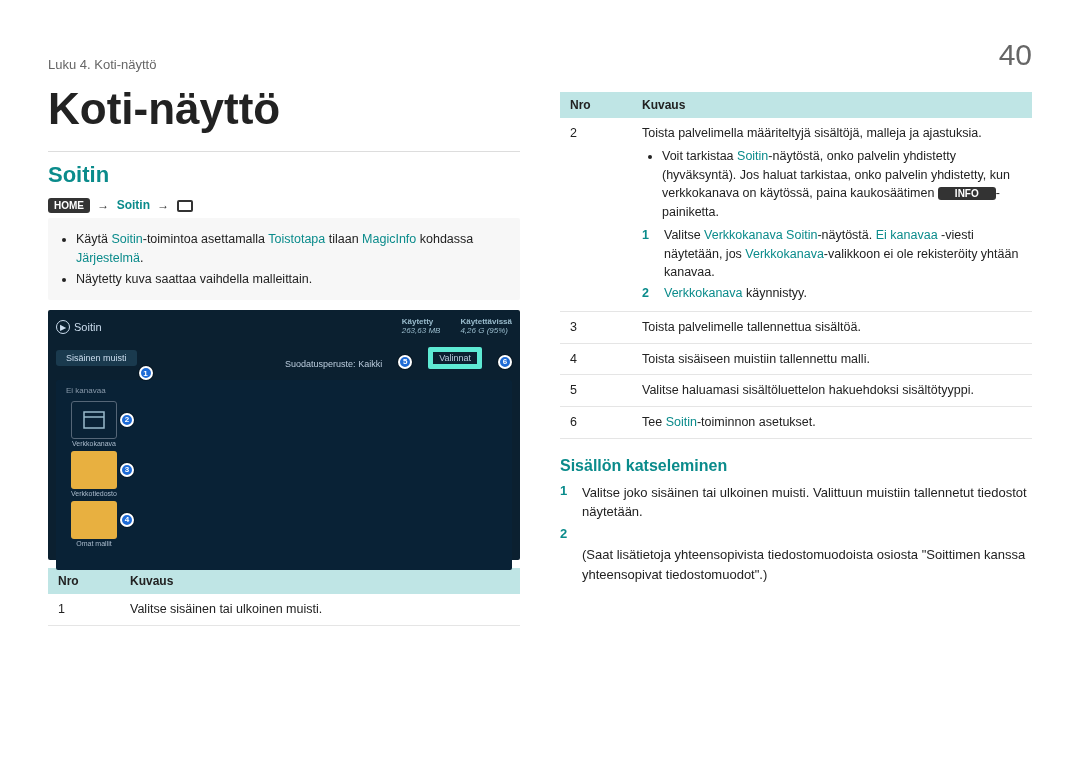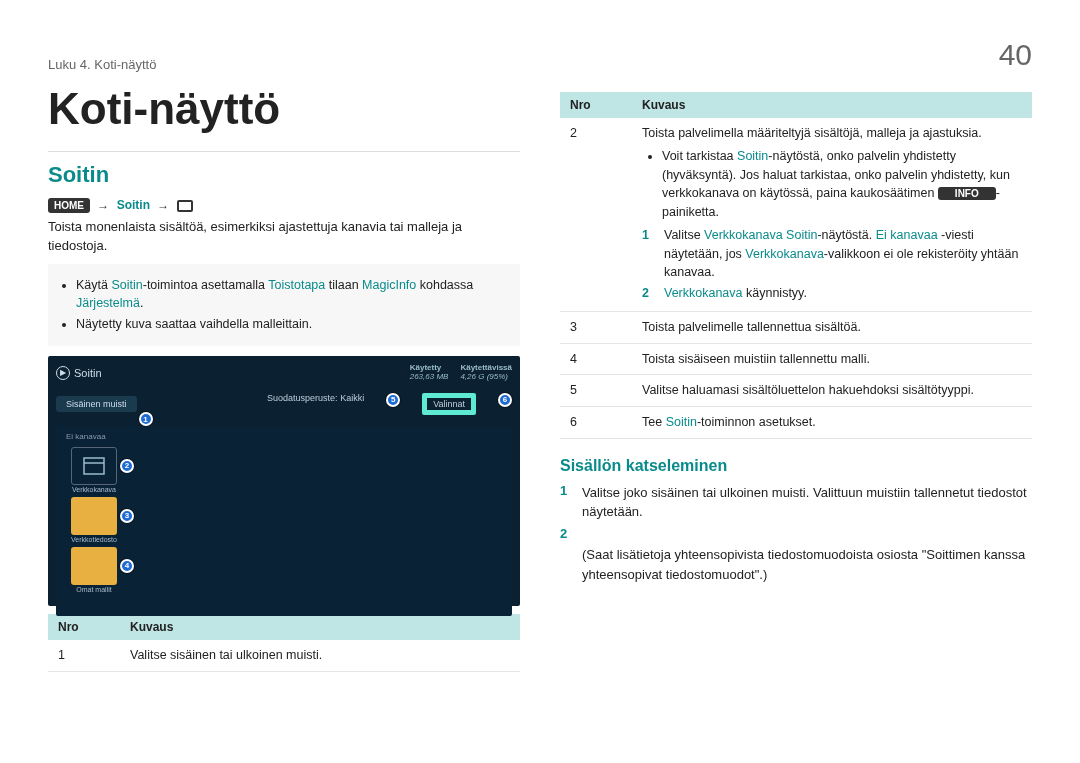--- a/index.html
+++ b/index.html
@@ -21,25 +21,25 @@
   .bc-icon{display:inline-block;width:16px;height:12px;border:2px solid #333;border-radius:2px;vertical-align:middle;}
   p.lead{font-size:13px;margin:6px 0 8px;line-height:1.45;}
   .notebox{background:#f7f7f7;padding:10px 12px 10px 20px;border-radius:2px;margin:6px 0 10px;}
   .notebox li{font-size:12.5px;line-height:1.5;margin:2px 0;list-style:disc;margin-left:0;}
   .notebox ul{padding-left:8px;}
   .teal{color:#0a8b8b;}
   .screenshot{background:#0b2030;border-radius:2px;height:250px;position:relative;font-size:10px;color:#fff;padding:8px;}
   .ss-top{display:flex;gap:6px;align-items:center;color:#cde;font-size:11px;margin-bottom:4px;justify-content:space-between;}
   .ss-title{display:flex;align-items:center;gap:4px;}
   .ss-play{display:inline-flex;width:14px;height:14px;border:1px solid #cde;border-radius:50%;align-items:center;justify-content:center;font-size:8px;}
-  .ss-meta{display:flex;gap:12px;font-size:8px;color:#9bc;}
+  .ss-meta{display:flex;gap:20px;font-size:8px;color:#9bc;}
   .ss-meta span{display:flex;flex-direction:column;line-height:1.1;}
   .ss-tabs{display:flex;justify-content:space-between;align-items:center;margin:11px 0;}
   .ss-tab{background:#1a3a4e;padding:3px 10px;border-radius:3px;font-size:9px;color:#cde;position:relative;}
-  .ss-right{display:flex;gap:22px;align-items:flex-start;font-size:9px;color:#bcd;}
+  .ss-right{display:flex;gap:16px;align-items:flex-end;font-size:9px;color:#bcd;}
   .ss-body{background:#092236;border-radius:2px;padding:6px 10px;height:190px;display:flex;flex-direction:column;gap:4px;}
   .ss-label{font-size:8px;color:#89a;margin-bottom:2px;}
   .ss-item{display:flex;flex-direction:column;align-items:center;width:56px;gap:1px;position:relative;}
   .ss-icon{width:46px;height:38px;border-radius:3px;display:flex;align-items:center;justify-content:center;}
   .ss-icon.box{border:1px solid #567;}
   .ss-icon.folder{background:#e8b040;}
   .ss-cap{font-size:7px;color:#abc;}
   .ss-row{display:flex;gap:6px;}
   .marker{position:absolute;width:14px;height:14px;border-radius:50%;background:#1e6bd6;border:2px solid #fff;color:#fff;display:flex;align-items:center;justify-content:center;font-size:8px;font-weight:700;box-shadow:0 0 0 1px rgba(0,0,0,.3);}
   table.desc{width:100%;border-collapse:collapse;margin-top:8px;}
@@ -75,21 +75,20 @@
       <h2 class="section">Soitin</h2>
 
       <div class="breadcrumb">
         <span class="tag-home">HOME</span>
         <span class="arrow">→</span>
         <span class="bc-link">Soitin</span>
         <span class="arrow">→</span>
         <span class="bc-icon"></span>
       </div>
 
-      <p class="lead">Toista monenlaista sisältöä, esimerkiksi ajastettuja kanavia tai malleja ja tiedostoja.</p>
 
       <div class="notebox">
         <ul>
           <li>
             <span>Käytä </span><span class="teal">Soitin</span><span>-toimintoa asettamalla </span><span class="teal">Toistotapa</span><span> tilaan </span><span class="teal">MagicInfo</span><span> kohdassa </span><span class="teal">Järjestelmä</span><span>.</span>
           </li>
           <li>Näytetty kuva saattaa vaihdella malleittain.</li>
         </ul>
       </div>
 

